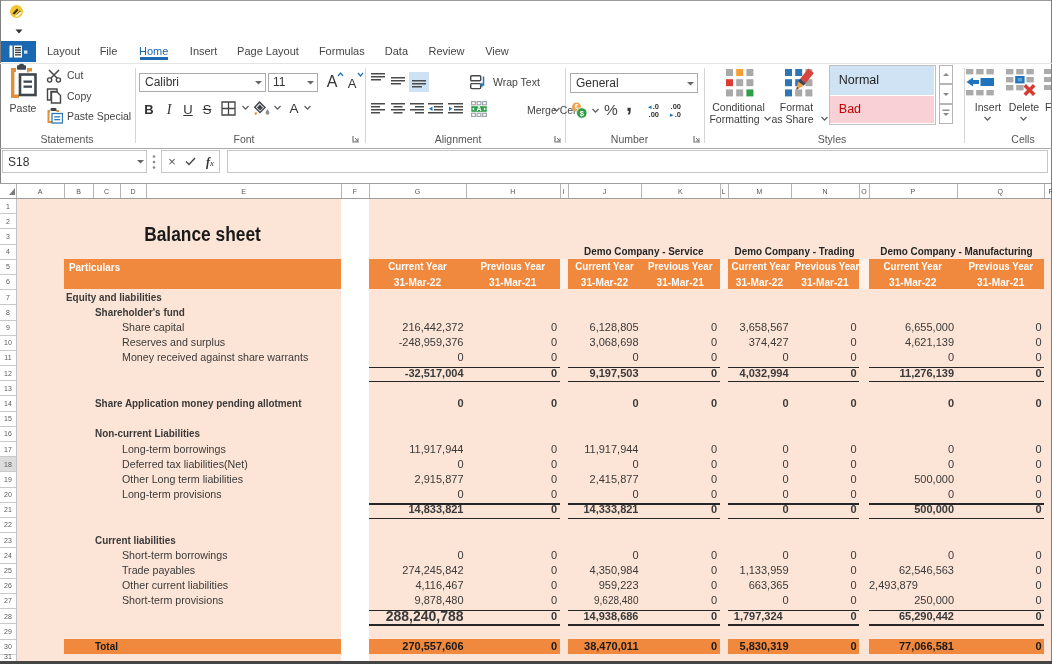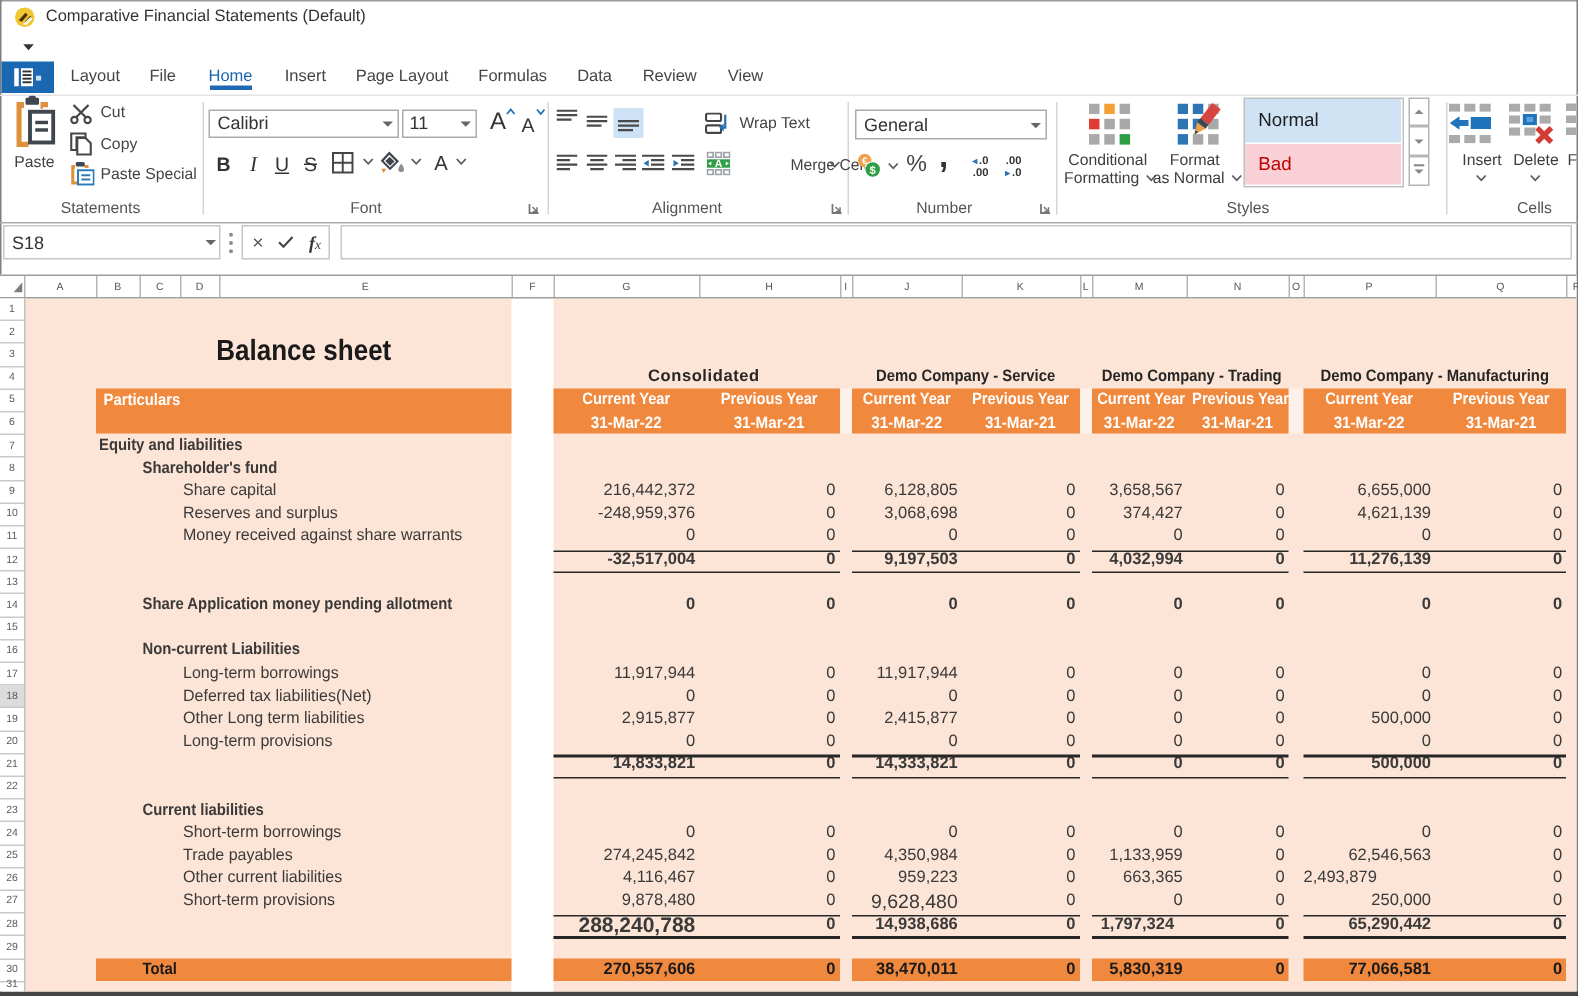--- a/index.html
+++ b/index.html
@@ -10,21 +10,20 @@
 <div style="position:absolute;left:0px;top:0px;width:1052px;height:1px;background:#9b9b9b;"></div>
 <div style="position:absolute;left:0px;top:0px;width:1px;height:664px;background:#7f7f7f;"></div>
 <div style="position:absolute;left:1051px;top:0px;width:1px;height:664px;background:#7f7f7f;"></div>
 <div style="position:absolute;left:0px;top:661px;width:1052px;height:3px;background:#454545;"></div>
 <svg style="position:absolute;left:9px;top:4px" width="15" height="15" viewBox="0 0 15 15">
 <circle cx="7.5" cy="7.5" r="6.5" fill="#F2C631"></circle>
 <path d="M3.5 9.5 L8 4.5 L9.5 6 L5.5 10.5 Z" fill="#4a3008"></path>
 <path d="M7.5 10.5 L11 6.5 L12 7.5 L8.8 11.3 Z" fill="#4a3008"></path>
 <path d="M6.2 12.2 L11.3 7.2 L12.6 8.8 L8.3 12.9 Z" fill="#fff" opacity="0.9"></path>
 </svg>
-<div style="position:absolute;left:30.5px;top:3px;width:420px;height:17px;line-height:17px;font-size:11px;color:#333;font-weight:400;text-align:left;white-space:nowrap;">Comparative Financial Statements (Default)</div>
 <svg style="position:absolute;left:15px;top:29px" width="8" height="5" viewBox="0 0 8 5">
       <path d="M0.5 0.5 L4 4.5 L7.5 0.5 Z" fill="#333"></path>
     </svg>
 <div style="position:absolute;left:1px;top:41px;width:35px;height:20.5px;background:#1A68B2;"></div>
 <svg style="position:absolute;left:9px;top:45px" width="20" height="13" viewBox="0 0 20 13">
 <rect x="0.5" y="0.5" width="3" height="12" fill="#fff"></rect>
 <rect x="5" y="0.5" width="8" height="12" fill="#fff"></rect>
 <rect x="6" y="2" width="6" height="1.3" fill="#333"></rect>
 <rect x="6" y="4.4" width="6" height="1.3" fill="#333"></rect>
 <rect x="6" y="6.8" width="6" height="1.3" fill="#333"></rect>
@@ -278,21 +277,21 @@
     </svg>
 <svg style="position:absolute;left:790px;top:66px" width="26" height="30" viewBox="0 0 26 30">
 <g transform="rotate(38 13 15)">
 <rect x="9.5" y="2" width="7" height="13" fill="#D8453E"></rect>
 <rect x="9.5" y="15" width="7" height="3.4" fill="#3f4650"></rect>
 <path d="M9.5 18.4 L16.5 18.4 L13 26 Z" fill="#F0A04B"></path>
 <path d="M11.8 23.2 L13 26 L14.2 23.2 Z" fill="#3f4650"></path>
 </g>
 </svg>
 <div style="position:absolute;left:758px;top:100.5px;width:77px;height:12px;line-height:12px;font-size:10.5px;color:#3d3d3d;font-weight:400;text-align:center;white-space:nowrap;">Format</div>
-<div style="position:absolute;left:754px;top:112.5px;width:77px;height:12px;line-height:12px;font-size:10.5px;color:#3d3d3d;font-weight:400;text-align:center;white-space:nowrap;">as Normal</div>
+<div style="position:absolute;left:754px;top:112.5px;width:77px;height:12px;line-height:12px;font-size:10.5px;color:#3d3d3d;font-weight:400;text-align:center;white-space:nowrap;">as Share</div>
 <div style="position:absolute;left:820px;top:115.5px;">
       <svg width="9" height="6" viewBox="0 0 9 6">
         <path d="M1.5 1 L4.5 4.2 L7.5 1" stroke="#5a5a5a" stroke-width="1.2" fill="none"></path>
       </svg>
     </div>
 <div style="position:absolute;left:828.8px;top:64.5px;width:107px;height:60.2px;background:#fff;border:1px solid #c0c0c0;box-sizing:border-box;"></div>
 <div style="position:absolute;left:830.3px;top:66px;width:104px;height:28.6px;background:#CFE3F5;"></div>
 <div style="position:absolute;left:838.8px;top:70px;width:90px;height:21px;line-height:21px;font-size:12.5px;color:#1f1f1f;font-weight:400;text-align:left;white-space:nowrap;">Normal</div>
 <div style="position:absolute;left:830.3px;top:96.4px;width:104px;height:26.8px;background:#F8D0D5;"></div>
 <div style="position:absolute;left:838.8px;top:99px;width:90px;height:21px;line-height:21px;font-size:12.5px;color:#C00000;font-weight:400;text-align:left;white-space:nowrap;">Bad</div>
@@ -475,21 +474,20 @@
 <div style="position:absolute;left:0px;top:593.44px;width:16px;height:15.190000000000055px;line-height:15.190000000000055px;font-size:7px;color:#5a5a5a;font-weight:400;text-align:center;white-space:nowrap;">27</div>
 <div style="position:absolute;left:0px;top:623.32px;width:16.5px;height:1px;background:#c9c9c9;"></div>
 <div style="position:absolute;left:0px;top:608.63px;width:16px;height:15.190000000000055px;line-height:15.190000000000055px;font-size:7px;color:#5a5a5a;font-weight:400;text-align:center;white-space:nowrap;">28</div>
 <div style="position:absolute;left:0px;top:638.51px;width:16.5px;height:1px;background:#c9c9c9;"></div>
 <div style="position:absolute;left:0px;top:623.8199999999999px;width:16px;height:15.190000000000055px;line-height:15.190000000000055px;font-size:7px;color:#5a5a5a;font-weight:400;text-align:center;white-space:nowrap;">29</div>
 <div style="position:absolute;left:0px;top:653.7px;width:16.5px;height:1px;background:#c9c9c9;"></div>
 <div style="position:absolute;left:0px;top:639.01px;width:16px;height:15.190000000000055px;line-height:15.190000000000055px;font-size:7px;color:#5a5a5a;font-weight:400;text-align:center;white-space:nowrap;">30</div>
 
 <div style="position:absolute;left:0px;top:654.2px;width:16px;height:6.7999999999999545px;line-height:6.7999999999999545px;font-size:7px;color:#5a5a5a;font-weight:400;text-align:center;white-space:nowrap;">31</div>
 <div style="position:absolute;left:64px;top:218.69px;width:277px;height:30.379999999999995px;line-height:30.379999999999995px;font-size:19.5px;color:#1a1a1a;font-weight:700;text-align:center;white-space:nowrap;transform:scaleX(0.89);transform-origin:center center;">Balance sheet</div>
-<div style="position:absolute;left:374px;top:243.57px;width:190.5px;height:15.19px;line-height:15.19px;font-size:11px;color:#262626;font-weight:700;text-align:center;white-space:nowrap;letter-spacing:0.4px;">Consolidated</div>
 <div style="position:absolute;left:568px;top:243.57px;width:151.5px;height:15.19px;line-height:15.19px;font-size:11px;color:#262626;font-weight:700;text-align:center;white-space:nowrap;transform:scaleX(0.9);transform-origin:center center;">Demo Company - Service</div>
 <div style="position:absolute;left:728px;top:243.57px;width:131px;height:15.19px;line-height:15.19px;font-size:11px;color:#262626;font-weight:700;text-align:center;white-space:nowrap;transform:scaleX(0.9);transform-origin:center center;">Demo Company - Trading</div>
 <div style="position:absolute;left:869px;top:243.57px;width:175px;height:15.19px;line-height:15.19px;font-size:11px;color:#262626;font-weight:700;text-align:center;white-space:nowrap;transform:scaleX(0.9);transform-origin:center center;">Demo Company - Manufacturing</div>
 <div style="position:absolute;left:64px;top:258.56px;width:277px;height:30.379999999999995px;background:#F0883E;"></div>
 <div style="position:absolute;left:68.5px;top:260.26px;width:120px;height:15.19px;line-height:15.19px;font-size:11px;color:#fff;font-weight:700;text-align:left;white-space:nowrap;transform:scaleX(0.9);transform-origin:left center;">Particulars</div>
 <div style="position:absolute;left:369px;top:258.56px;width:190.5px;height:30.379999999999995px;background:#F0883E;"></div>
 <div style="position:absolute;left:369px;top:258.76px;width:97px;height:15.19px;line-height:15.19px;font-size:11px;color:#fff;font-weight:700;text-align:center;white-space:nowrap;transform:scaleX(0.89);transform-origin:center center;">Current Year</div>
 <div style="position:absolute;left:466px;top:258.76px;width:93.5px;height:15.19px;line-height:15.19px;font-size:11px;color:#fff;font-weight:700;text-align:center;white-space:nowrap;transform:scaleX(0.89);transform-origin:center center;">Previous Year</div>
 <div style="position:absolute;left:369px;top:274.95px;width:97px;height:15.19px;line-height:15.19px;font-size:11px;color:#fff;font-weight:700;text-align:center;white-space:nowrap;transform:scaleX(0.92);transform-origin:center center;">31-Mar-22</div>
 <div style="position:absolute;left:466px;top:274.95px;width:93.5px;height:15.19px;line-height:15.19px;font-size:11px;color:#fff;font-weight:700;text-align:center;white-space:nowrap;transform:scaleX(0.92);transform-origin:center center;">31-Mar-21</div>
@@ -623,21 +621,21 @@
 <div style="position:absolute;left:369px;top:578.25px;width:94.5px;height:15.19px;line-height:15.19px;font-size:11px;color:#3a3a3a;font-weight:400;text-align:right;white-space:nowrap;">4,116,467</div>
 <div style="position:absolute;left:466px;top:578.25px;width:91.0px;height:15.19px;line-height:15.19px;font-size:11px;color:#3a3a3a;font-weight:400;text-align:right;white-space:nowrap;">0</div>
 <div style="position:absolute;left:568px;top:578.25px;width:70.5px;height:15.19px;line-height:15.19px;font-size:11px;color:#3a3a3a;font-weight:400;text-align:right;white-space:nowrap;">959,223</div>
 <div style="position:absolute;left:641px;top:578.25px;width:76.0px;height:15.19px;line-height:15.19px;font-size:11px;color:#3a3a3a;font-weight:400;text-align:right;white-space:nowrap;">0</div>
 <div style="position:absolute;left:728px;top:578.25px;width:60.5px;height:15.19px;line-height:15.19px;font-size:11px;color:#3a3a3a;font-weight:400;text-align:right;white-space:nowrap;">663,365</div>
 <div style="position:absolute;left:791px;top:578.25px;width:65.5px;height:15.19px;line-height:15.19px;font-size:11px;color:#3a3a3a;font-weight:400;text-align:right;white-space:nowrap;">0</div>
 <div style="position:absolute;left:869px;top:578.25px;width:85.0px;height:15.19px;line-height:15.19px;font-size:11px;color:#3a3a3a;font-weight:400;text-align:left;white-space:nowrap;">2,493,879</div>
 <div style="position:absolute;left:956.5px;top:578.25px;width:85.0px;height:15.19px;line-height:15.19px;font-size:11px;color:#3a3a3a;font-weight:400;text-align:right;white-space:nowrap;">0</div>
 <div style="position:absolute;left:369px;top:593.44px;width:94.5px;height:15.19px;line-height:15.19px;font-size:11px;color:#3a3a3a;font-weight:400;text-align:right;white-space:nowrap;">9,878,480</div>
 <div style="position:absolute;left:466px;top:593.44px;width:91.0px;height:15.19px;line-height:15.19px;font-size:11px;color:#3a3a3a;font-weight:400;text-align:right;white-space:nowrap;">0</div>
-<div style="position:absolute;left:568px;top:593.44px;width:70.5px;height:15.19px;line-height:15.19px;font-size:13px;color:#3a3a3a;font-weight:400;text-align:right;white-space:nowrap;">9,628,480</div>
+<div style="position:absolute;left:568px;top:593.44px;width:70.5px;height:15.19px;line-height:15.19px;font-size:10px;color:#3a3a3a;font-weight:400;text-align:right;white-space:nowrap;">9,628,480</div>
 <div style="position:absolute;left:641px;top:593.44px;width:76.0px;height:15.19px;line-height:15.19px;font-size:11px;color:#3a3a3a;font-weight:400;text-align:right;white-space:nowrap;">0</div>
 <div style="position:absolute;left:728px;top:593.44px;width:60.5px;height:15.19px;line-height:15.19px;font-size:11px;color:#3a3a3a;font-weight:400;text-align:right;white-space:nowrap;">0</div>
 <div style="position:absolute;left:791px;top:593.44px;width:65.5px;height:15.19px;line-height:15.19px;font-size:11px;color:#3a3a3a;font-weight:400;text-align:right;white-space:nowrap;">0</div>
 <div style="position:absolute;left:869px;top:593.44px;width:85.0px;height:15.19px;line-height:15.19px;font-size:11px;color:#3a3a3a;font-weight:400;text-align:right;white-space:nowrap;">250,000</div>
 <div style="position:absolute;left:956.5px;top:593.44px;width:85.0px;height:15.19px;line-height:15.19px;font-size:11px;color:#3a3a3a;font-weight:400;text-align:right;white-space:nowrap;">0</div>
 <div style="position:absolute;left:369px;top:608.63px;width:94.5px;height:15.19px;line-height:15.19px;font-size:14px;color:#3a3a3a;font-weight:700;text-align:right;white-space:nowrap;">288,240,788</div>
 <div style="position:absolute;left:466px;top:608.63px;width:91.0px;height:15.19px;line-height:15.19px;font-size:11px;color:#3a3a3a;font-weight:700;text-align:right;white-space:nowrap;">0</div>
 <div style="position:absolute;left:568px;top:608.63px;width:70.5px;height:15.19px;line-height:15.19px;font-size:11px;color:#3a3a3a;font-weight:700;text-align:right;white-space:nowrap;">14,938,686</div>
 <div style="position:absolute;left:641px;top:608.63px;width:76.0px;height:15.19px;line-height:15.19px;font-size:11px;color:#3a3a3a;font-weight:700;text-align:right;white-space:nowrap;">0</div>
 <div style="position:absolute;left:728px;top:608.63px;width:60.5px;height:15.19px;line-height:15.19px;font-size:11px;color:#3a3a3a;font-weight:700;text-align:center;white-space:nowrap;">1,797,324</div>

